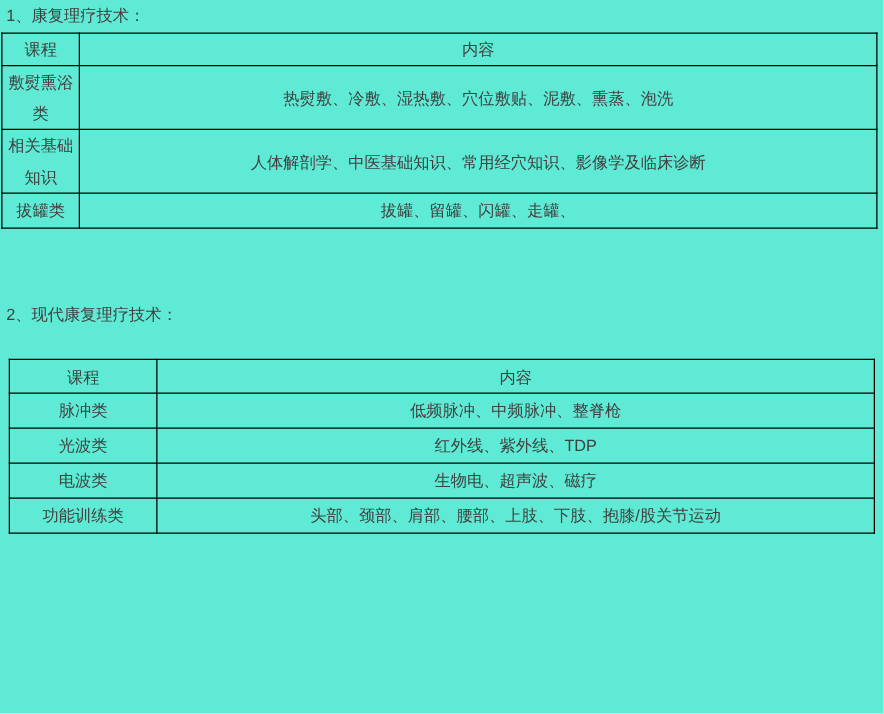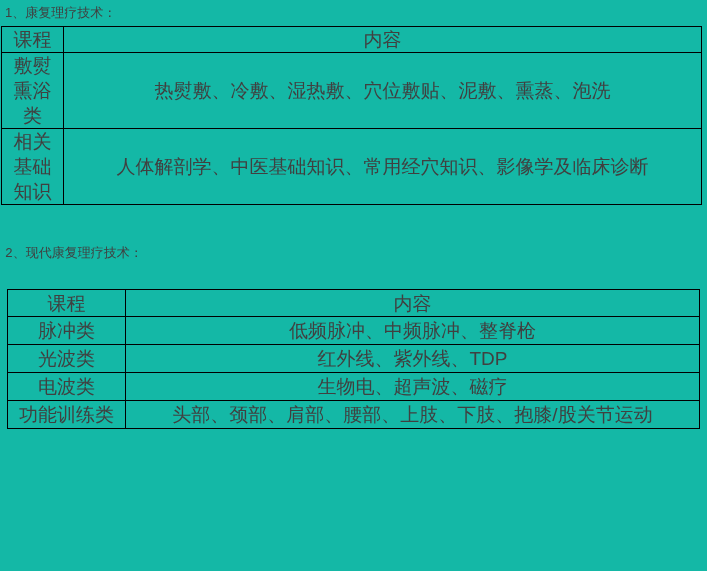--- a/index.html
+++ b/index.html
@@ -1,35 +1,35 @@
 <!DOCTYPE html>
 <html><head>
 <meta charset="utf-8">
 <style>
   html,body{margin:0;padding:0;background:#ffffff;}
   .page{
     position:relative;
     width:707px;height:571px;
-    background:#14b8a6;
+    background:#5eead4;
     color:#404040;
     font-family:"Liberation Sans","DejaVu Sans",sans-serif;
     font-size:13px;
     overflow:hidden;
   }
   .section-title{
     padding:4px 0 0 5px;
     font-size:13px;
     color:#404040;
     line-height:17px;
   }
-  .title2{margin-top:36px;font-family:Liberation Mono, monospace;}
+  .title2{margin-top:56px;}
   table.tbl{
     border-collapse:collapse;
     table-layout:fixed;
-    font-size:19px;
+    font-size:13px;
     color:#404040;
   }
   .tbl td{
     border:1px solid #000000;
     text-align:center;
     vertical-align:middle;
     line-height:25px;
     padding:0 4px;
     overflow:hidden;
   }
@@ -56,20 +56,24 @@
         <td>内容</td>
       </tr>
       <tr style="height:51px">
         <td>敷熨熏浴类</td>
         <td>热熨敷、冷敷、湿热敷、穴位敷贴、泥敷、熏蒸、泡洗</td>
       </tr>
       <tr style="height:50px">
         <td>相关基础知识</td>
         <td>人体解剖学、中医基础知识、常用经穴知识、影像学及临床诊断</td>
       </tr>
+      <tr style="height:28px">
+        <td>拔罐类</td>
+        <td>拔罐、留罐、闪罐、走罐、</td>
+      </tr>
     </tbody>
   </table>
 
   <div class="section-title title2">2、现代康复理疗技术：</div>
 
   <table class="tbl tbl2">
     <colgroup>
         <col class="c1">
         <col>
       </colgroup>

